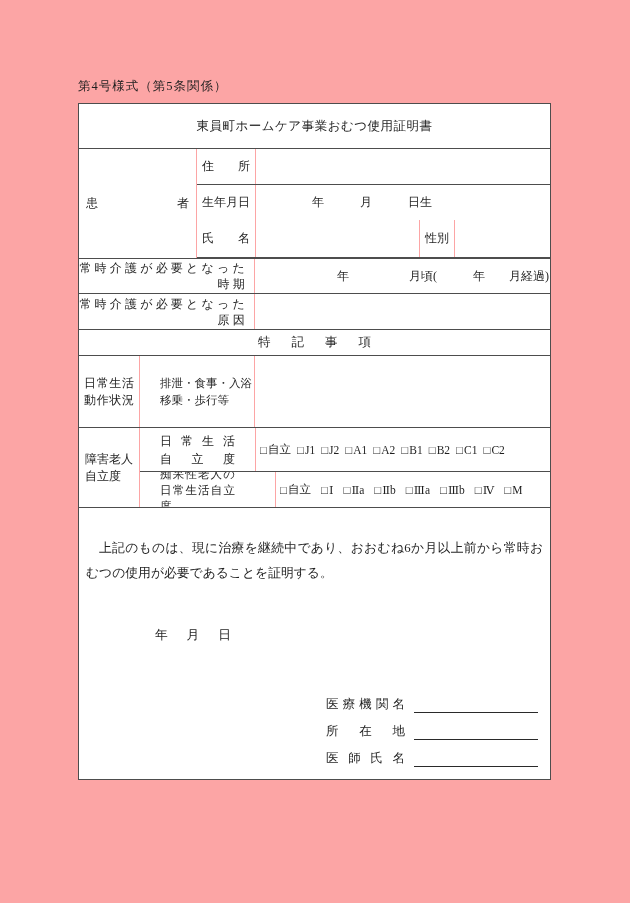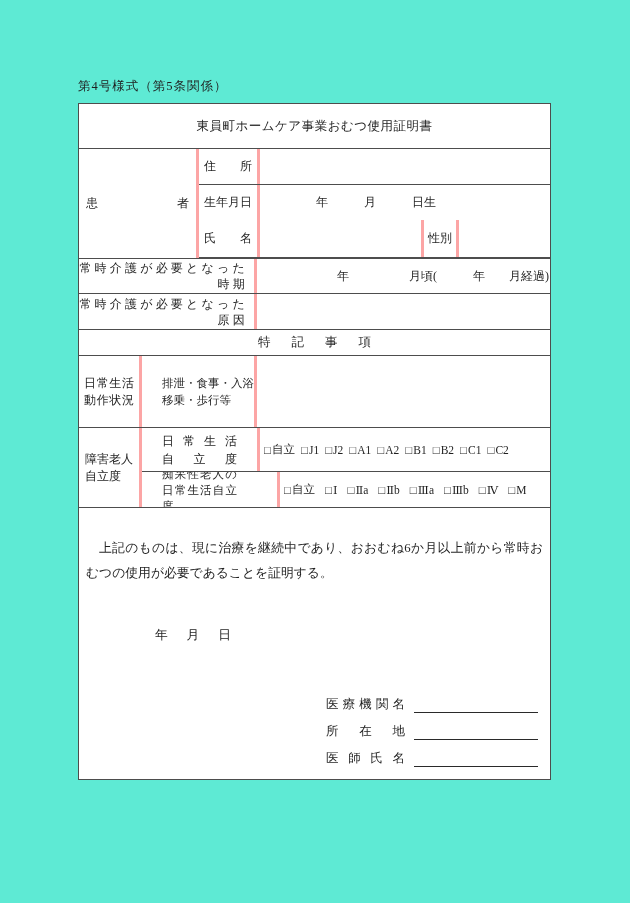--- a/index.html
+++ b/index.html
@@ -2,38 +2,38 @@
 <html><head>
 <meta charset="utf-8">
 <style>
   * { margin:0; padding:0; box-sizing:border-box; }
   html,body { width:630px; height:903px; background:#ffffff; overflow:hidden; }
   body {
     font-family:"Liberation Serif","DejaVu Serif","DejaVu Sans",serif;
     color:#1f1f1f;
     font-size:12px;
   }
-  .page { position:relative; width:630px; height:903px; background:#5eead4; }
+  .page { position:relative; width:630px; height:903px; background:#fca5a5; }
 
   .form-number {
     position:absolute; left:78px; top:78px;
     font-size:12.5px; letter-spacing:1px;
   }
 
   .form-table {
     position:absolute; left:78px; top:103px;
     width:473px; height:677px;
     border:1px solid #4d4d4d;
     display:flex; flex-direction:column;
     background:#ffffff;
   }
 
   .row { display:flex; width:100%; }
   .bb { border-bottom:1px solid #4d4d4d; }
-  .bl { border-left:3px solid #fca5a5; }
+  .bl { border-left:1px solid #fca5a5; }
 
   .cell { display:flex; align-items:center; overflow:hidden; }
 
   
   .title-row { height:45px; }
   .title-cell { flex:1; justify-content:center; font-size:12.5px; letter-spacing:0.5px; }
 
   
   .patient-row { height:110px; }
   .patient-label-cell { width:117px; padding:0 7px; }

